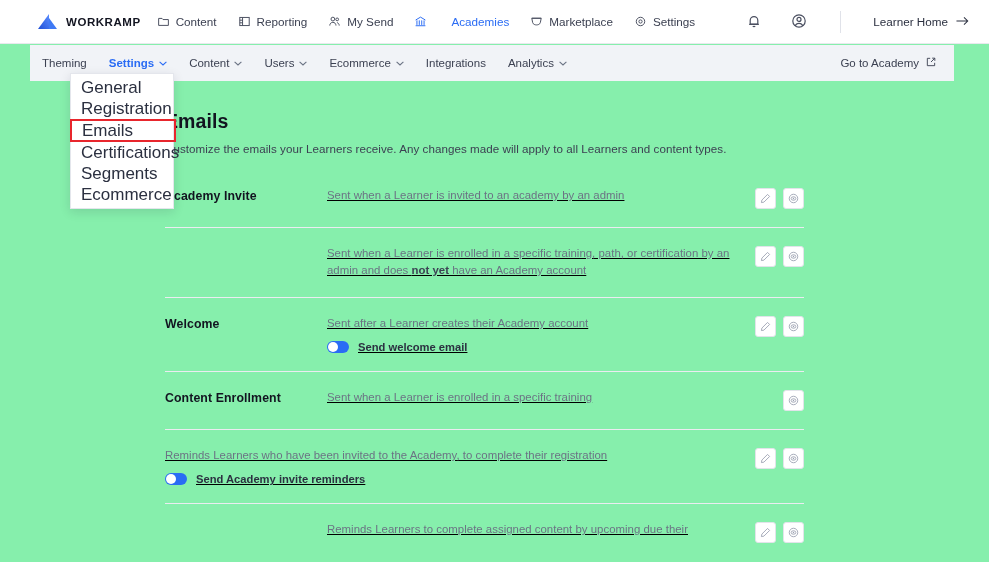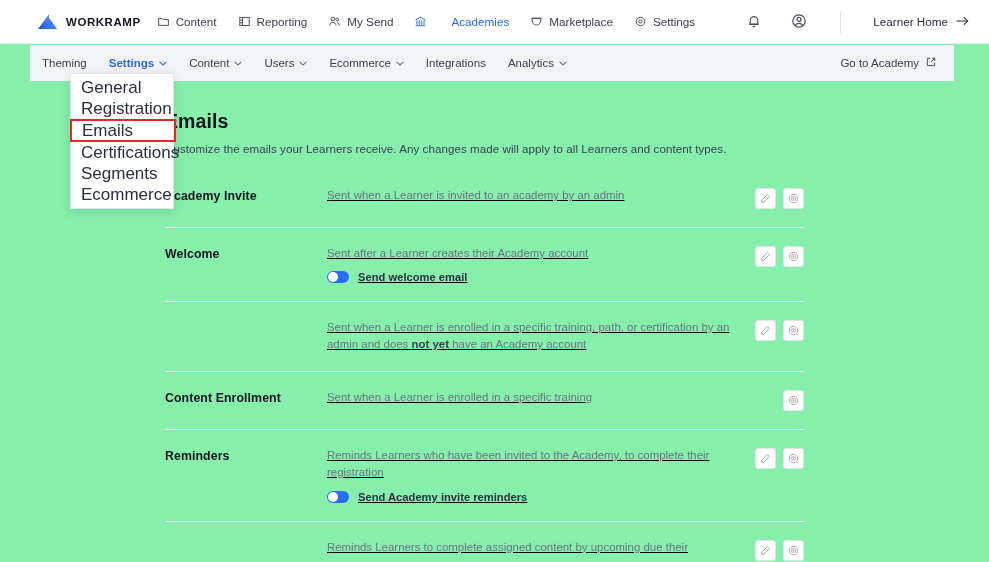--- a/index.html
+++ b/index.html
@@ -334,20 +334,41 @@
             <svg width="11" height="11" viewBox="0 0 14 14" fill="none" stroke="#9aa0b0" stroke-width="1.1">
               <circle cx="7" cy="7" r="5.4"></circle>
                 <ellipse cx="7" cy="7" rx="3" ry="2.2"></ellipse>
                 <circle cx="7" cy="7" r=".9" fill="#9aa0b0" stroke="none"></circle>
             </svg>
           </div>
         </div>
       </div>
 
       <div class="row has-rule">
+        <div class="row-label"></div>
+        <div class="row-body">
+          <div class="row-desc">Sent when a Learner is enrolled in a specific training, path, or certification by an admin and does <b>not yet</b> have an Academy account</div>
+        </div>
+        <div class="row-actions">
+          <div class="act-btn">
+            <svg width="11" height="11" viewBox="0 0 14 14" fill="none" stroke="#9aa0b0" stroke-width="1.1">
+              <path d="M9.6 1.8l2.6 2.6-7.2 7.2-3.2.6.6-3.2z"></path>
+            </svg>
+          </div>
+          <div class="act-btn">
+            <svg width="11" height="11" viewBox="0 0 14 14" fill="none" stroke="#9aa0b0" stroke-width="1.1">
+              <circle cx="7" cy="7" r="5.4"></circle>
+                <ellipse cx="7" cy="7" rx="3" ry="2.2"></ellipse>
+                <circle cx="7" cy="7" r=".9" fill="#9aa0b0" stroke="none"></circle>
+            </svg>
+          </div>
+        </div>
+      </div>
+
+      <div class="row has-rule">
         <div class="row-label">Welcome</div>
         <div class="row-body">
           <div class="row-desc">Sent after a Learner creates their Academy account</div>
           <div class="toggle-line">
             <div class="toggle">
               <span class="knob"></span>
             </div>
             <span class="toggle-label">Send welcome email</span>
           </div>
         </div>
@@ -361,59 +382,37 @@
             <svg width="11" height="11" viewBox="0 0 14 14" fill="none" stroke="#9aa0b0" stroke-width="1.1">
               <circle cx="7" cy="7" r="5.4"></circle>
                 <ellipse cx="7" cy="7" rx="3" ry="2.2"></ellipse>
                 <circle cx="7" cy="7" r=".9" fill="#9aa0b0" stroke="none"></circle>
             </svg>
           </div>
         </div>
       </div>
 
       <div class="row has-rule">
-        <div class="row-label"></div>
-        <div class="row-body">
-          <div class="row-desc">Sent when a Learner is enrolled in a specific training, path, or certification by an admin and does <b>not yet</b> have an Academy account</div>
-        </div>
-        <div class="row-actions">
-          <div class="act-btn">
-            <svg width="11" height="11" viewBox="0 0 14 14" fill="none" stroke="#9aa0b0" stroke-width="1.1">
-              <path d="M9.6 1.8l2.6 2.6-7.2 7.2-3.2.6.6-3.2z"></path>
-            </svg>
-          </div>
+        <div class="row-label">Content Enrollment</div>
+        <div class="row-body">
+          <div class="row-desc">Sent when a Learner is enrolled in a specific training</div>
+        </div>
+        <div class="row-actions">
+          <div class="spacer-btn"></div>
           <div class="act-btn">
             <svg width="11" height="11" viewBox="0 0 14 14" fill="none" stroke="#9aa0b0" stroke-width="1.1">
               <circle cx="7" cy="7" r="5.4"></circle>
                 <ellipse cx="7" cy="7" rx="3" ry="2.2"></ellipse>
                 <circle cx="7" cy="7" r=".9" fill="#9aa0b0" stroke="none"></circle>
             </svg>
           </div>
         </div>
       </div>
 
       <div class="row has-rule">
-        <div class="row-label">Content Enrollment</div>
-        <div class="row-body">
-          <div class="row-desc">Sent when a Learner is enrolled in a specific training</div>
-        </div>
-        <div class="row-actions">
-          <div class="spacer-btn"></div>
-          <div class="act-btn">
-            <svg width="11" height="11" viewBox="0 0 14 14" fill="none" stroke="#9aa0b0" stroke-width="1.1">
-              <circle cx="7" cy="7" r="5.4"></circle>
-                <ellipse cx="7" cy="7" rx="3" ry="2.2"></ellipse>
-                <circle cx="7" cy="7" r=".9" fill="#9aa0b0" stroke="none"></circle>
-            </svg>
-          </div>
-        </div>
-      </div>
-
-      <div class="row has-rule">
-        <div class="row-label">Reminders</div>
         <div class="row-body">
           <div class="row-desc">Reminds Learners who have been invited to the Academy, to complete their registration</div>
           <div class="toggle-line">
             <div class="toggle">
               <span class="knob"></span>
             </div>
             <span class="toggle-label">Send Academy invite reminders</span>
           </div>
         </div>
         <div class="row-actions">

